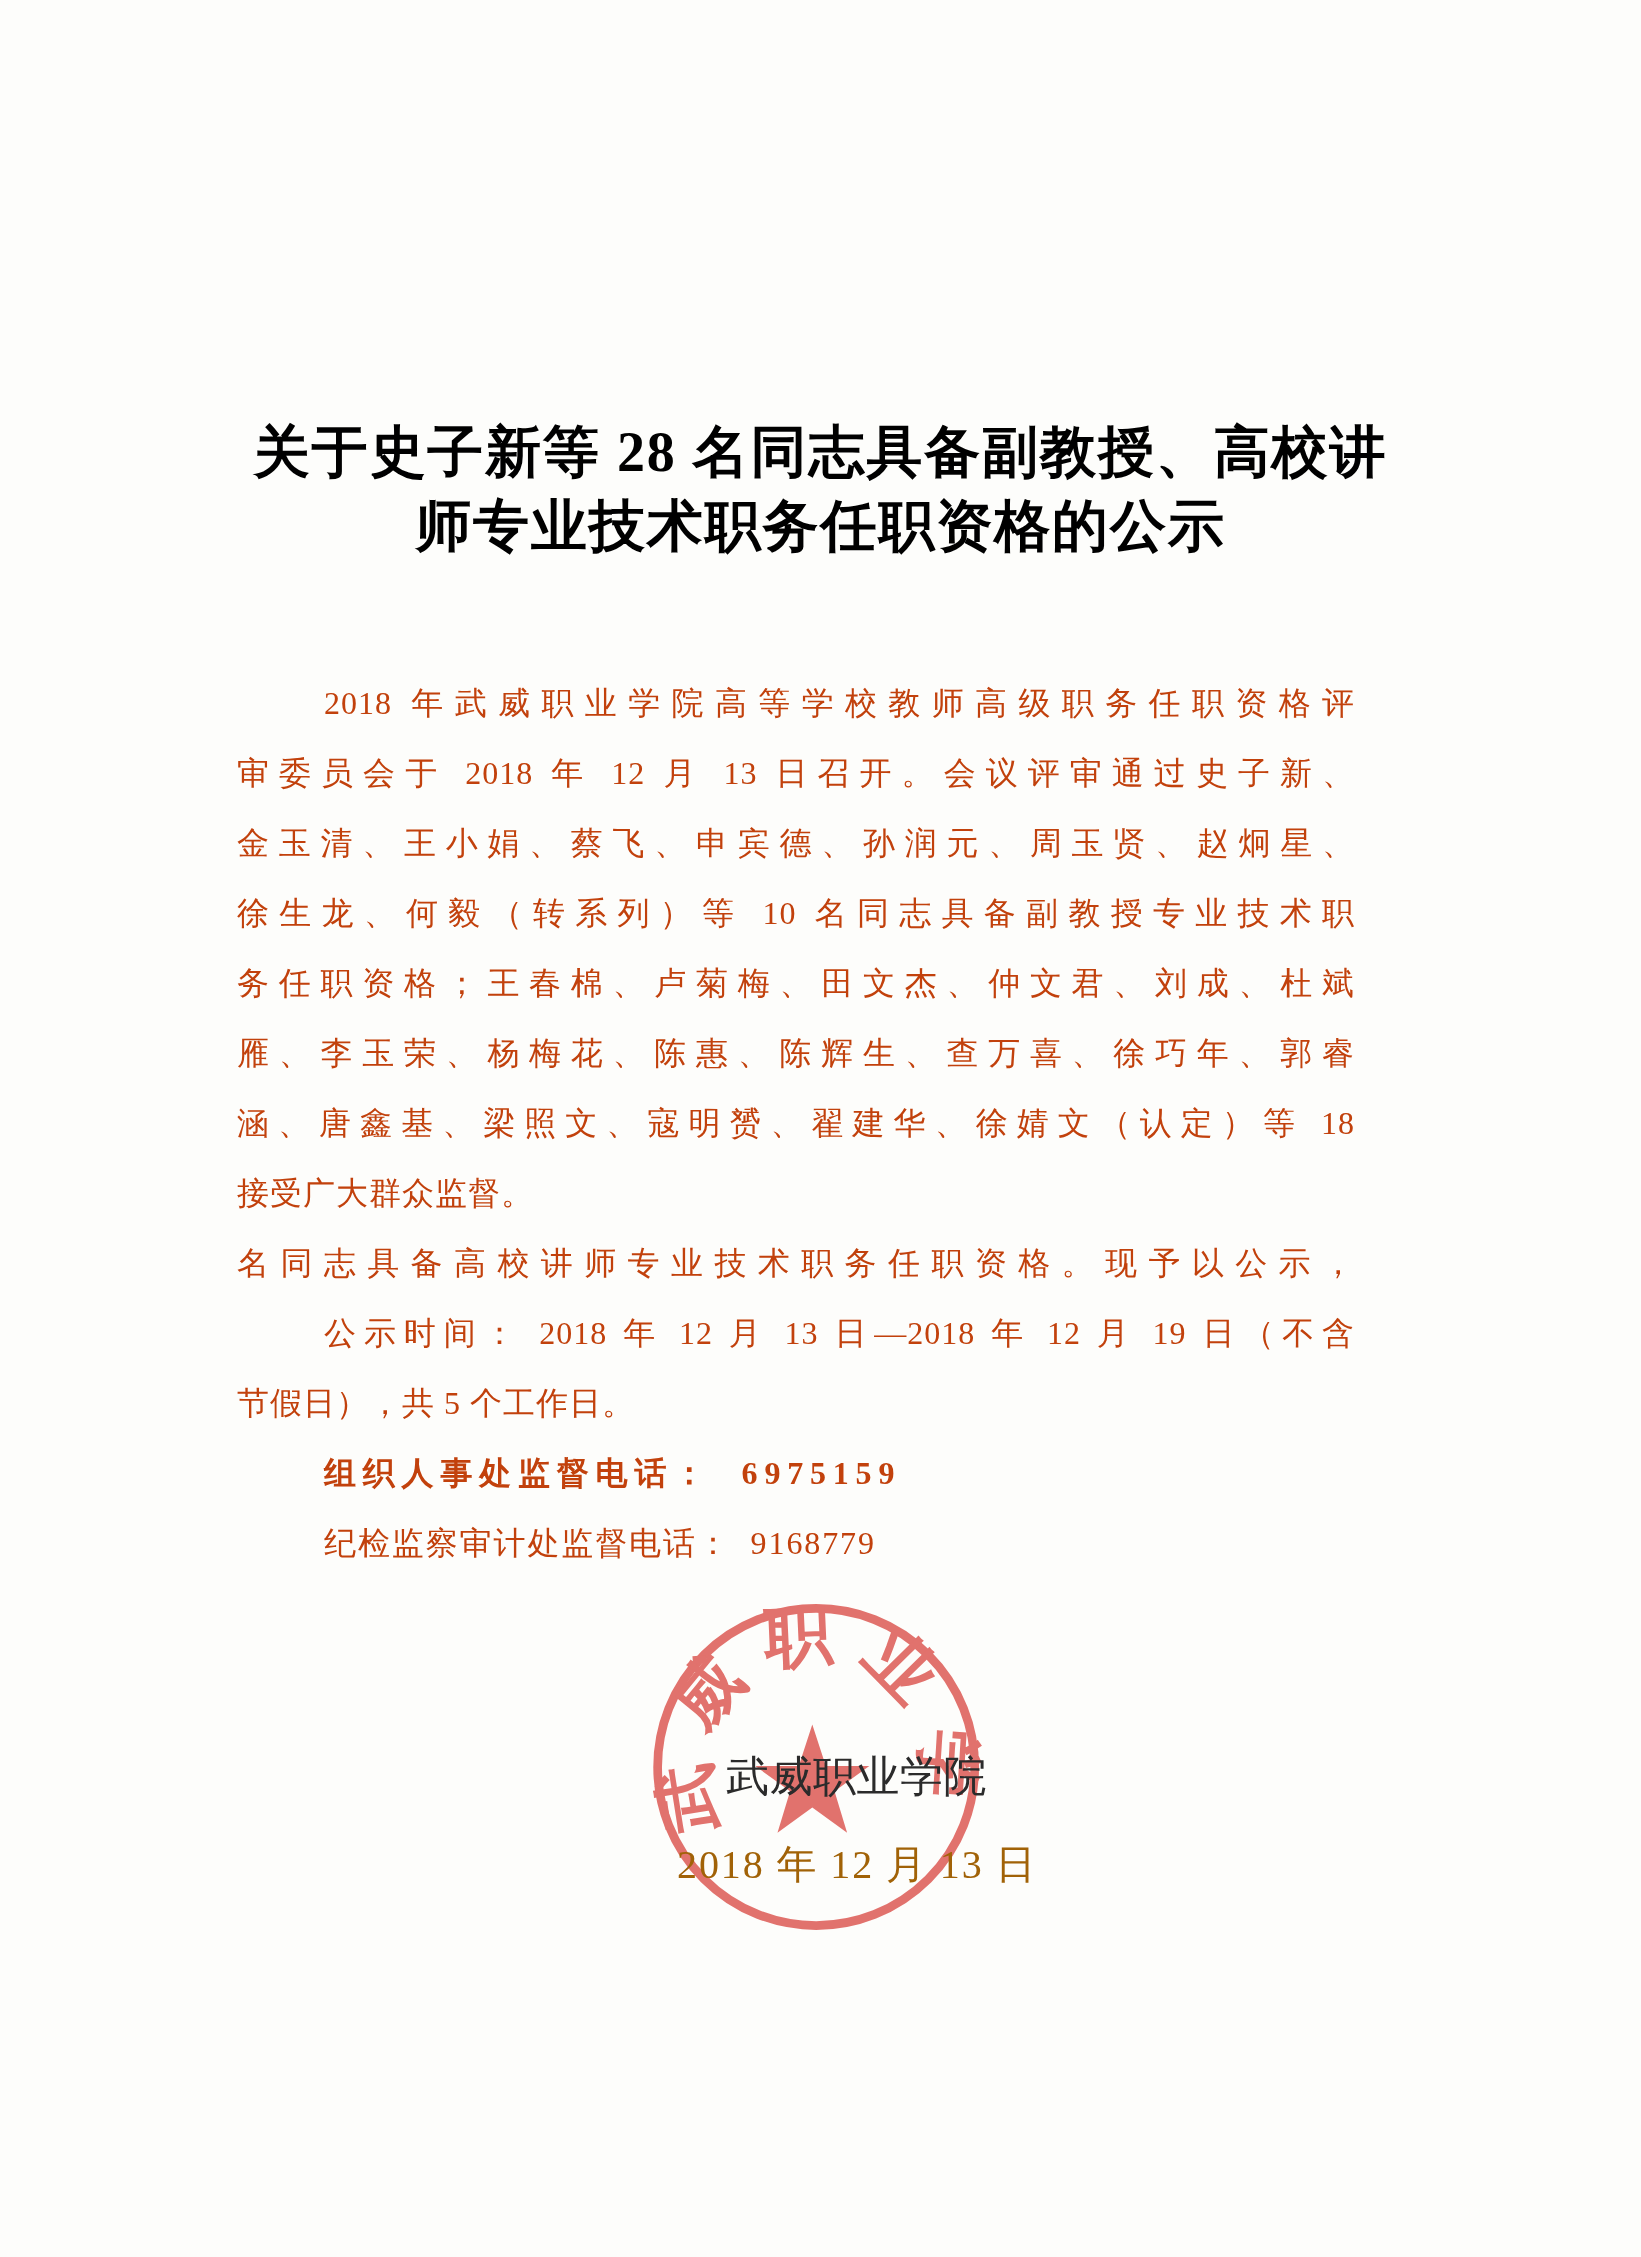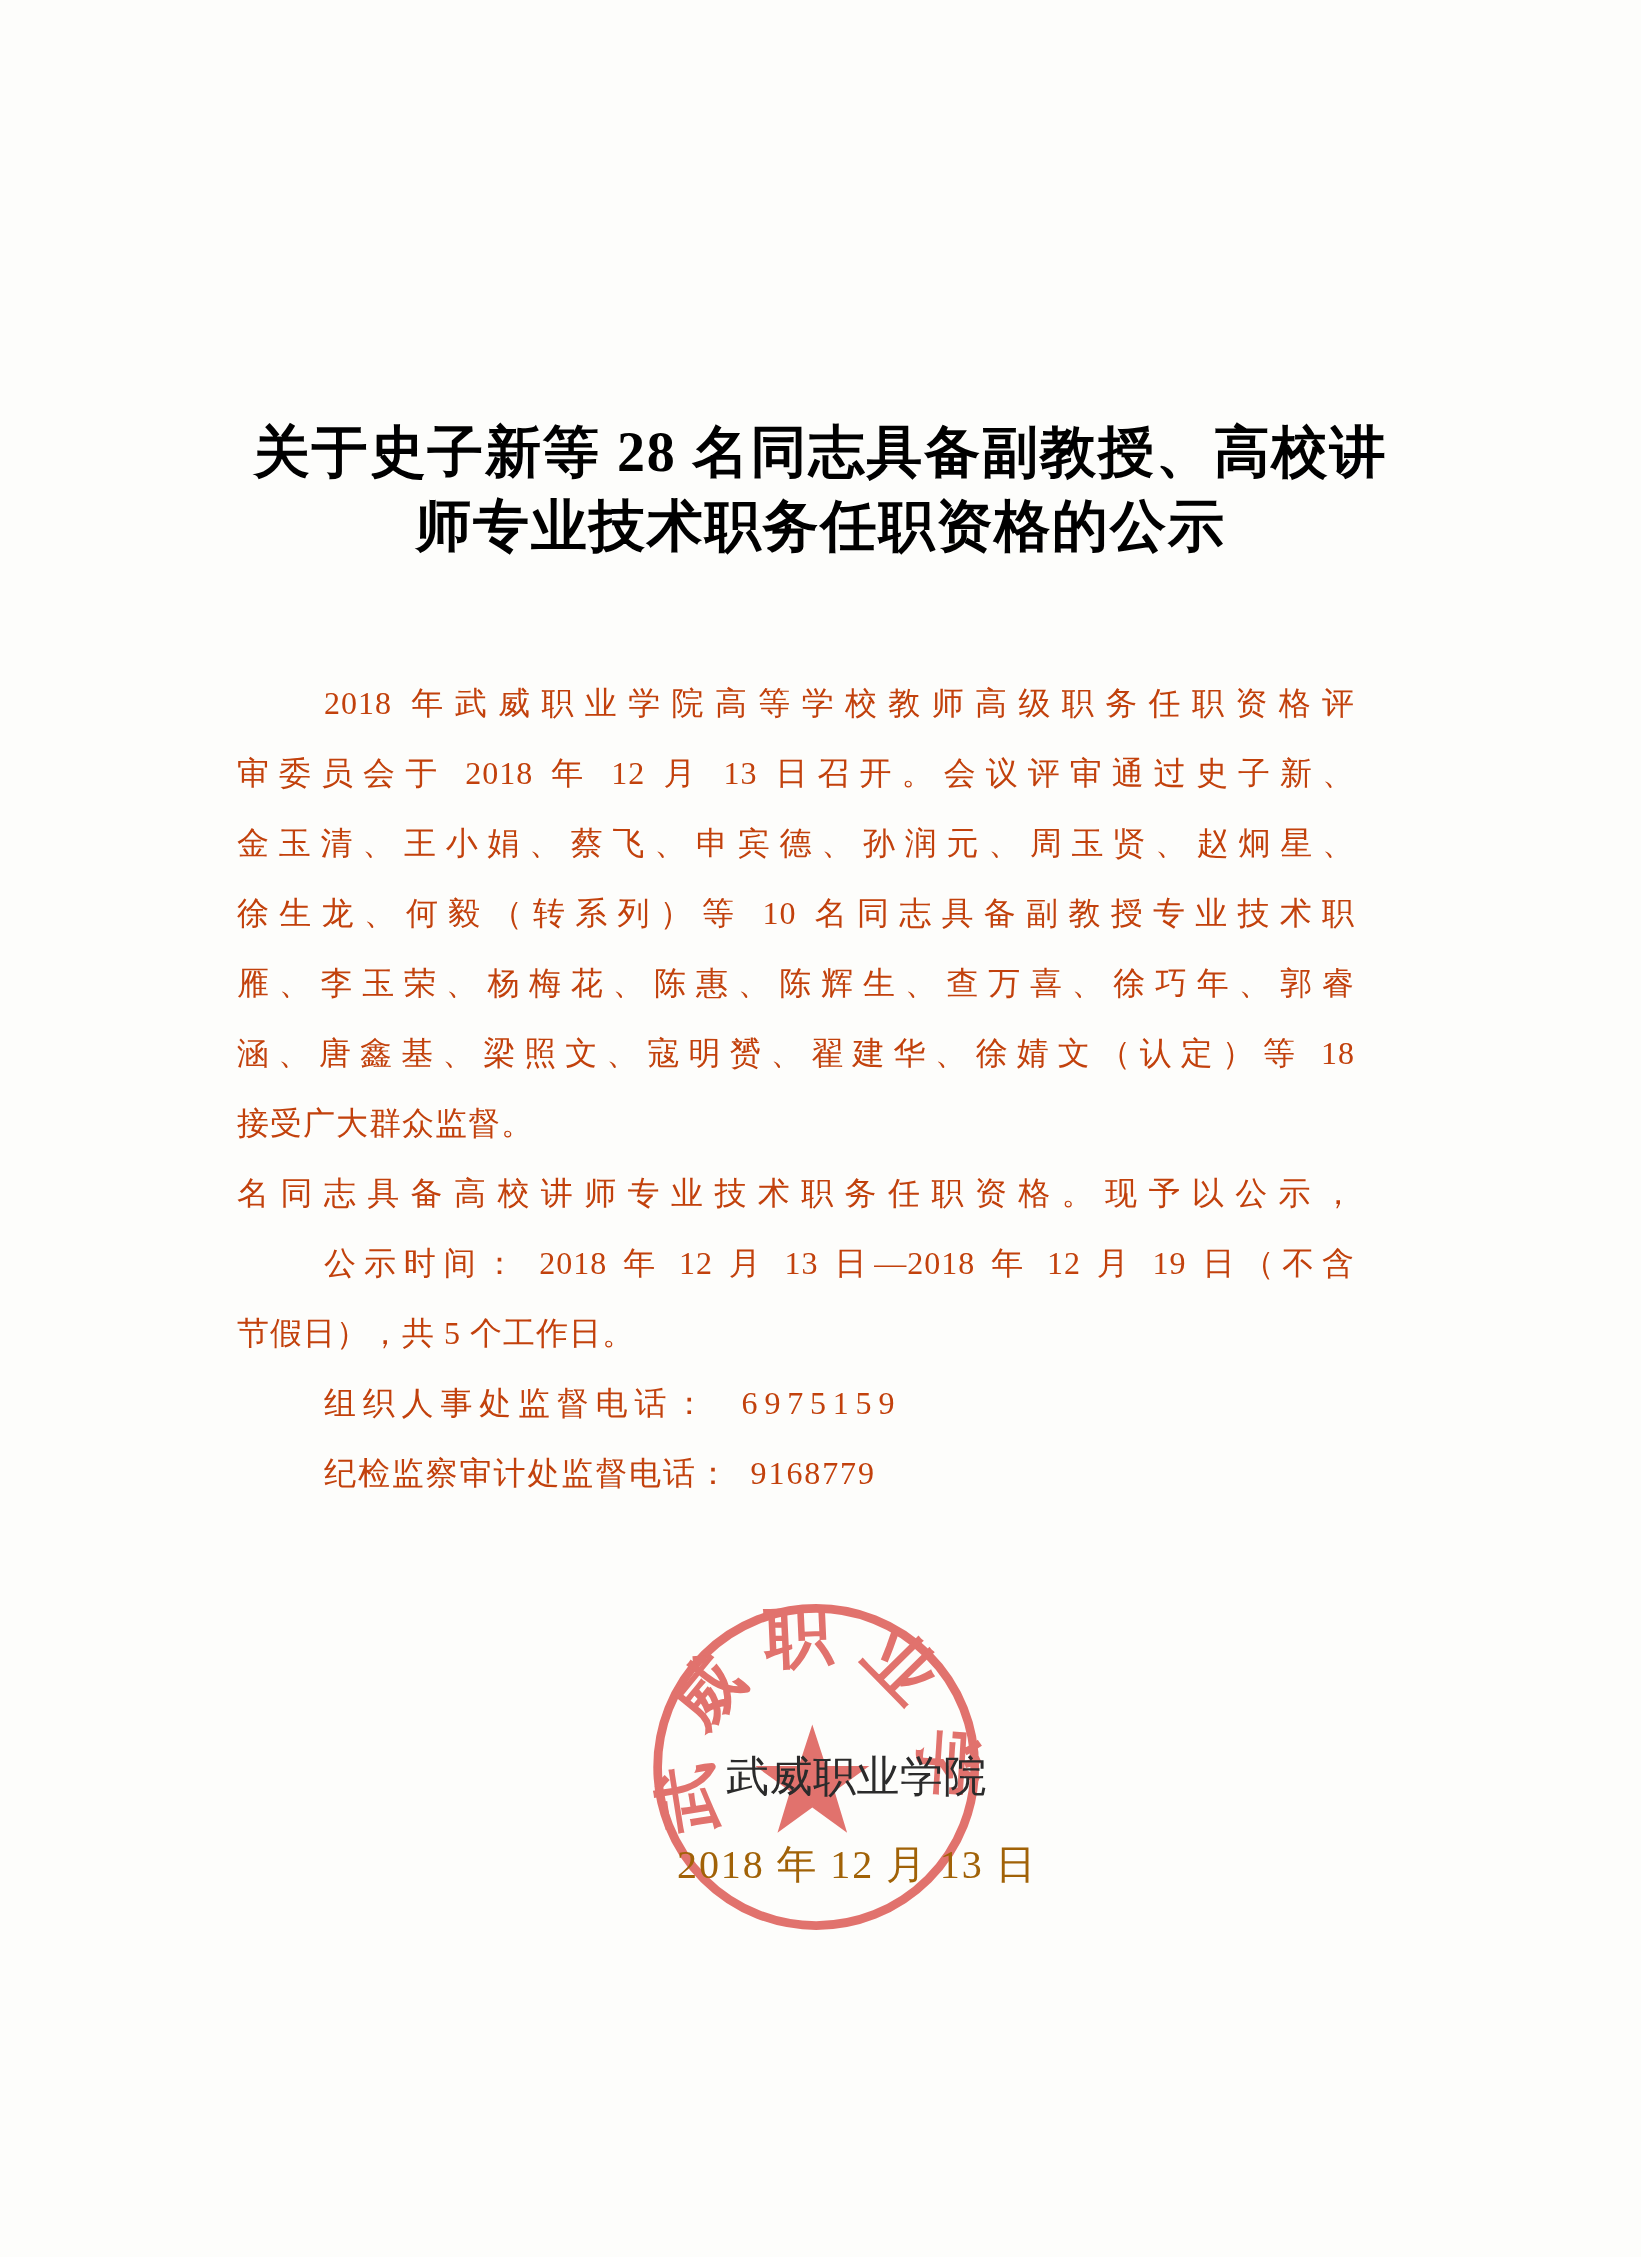--- a/index.html
+++ b/index.html
@@ -16,21 +16,21 @@
     font-size:56px;line-height:74px;letter-spacing:1.9px;
   }
   .body-text{
     position:absolute;left:237px;top:668px;width:1118px;
     font-size:32px;line-height:70px;color:#c2410c;
     letter-spacing:1px;
   }
   .bl{height:70px;white-space:pre;}
   .bl.justify{white-space:normal;text-align:justify;text-align-last:justify;text-justify:inter-character;}
   .bl.indent{text-indent:87px;}
-  .bl.spread{letter-spacing:6.8px;}
+  .bl.spread{letter-spacing:6.8px;font-weight:bold;}
   .bl.spread2{letter-spacing:1.9px;}
   .sig-org{
     position:absolute;left:726px;top:1748px;
     font-size:43px;color:#2b2b2b;letter-spacing:0.5px;white-space:pre;
   }
   .sig-date{
     position:absolute;left:677px;top:1837px;
     font-size:40px;color:#a16207;letter-spacing:1.9px;white-space:pre;
   }
   .seal{position:absolute;left:618px;top:1564px;width:406px;height:406px;}
@@ -44,20 +44,21 @@
   <div class="doc-title">
     <div>关于史子新等 28 名同志具备副教授、高校讲</div>
     <div>师专业技术职务任职资格的公示</div>
   </div>
 
   <div class="body-text">
     <div class="bl indent justify">2018 年武威职业学院高等学校教师高级职务任职资格评</div>
     <div class="bl justify">审委员会于 2018 年 12 月 13 日召开。会议评审通过史子新、</div>
     <div class="bl justify">金玉清、王小娟、蔡飞、申宾德、孙润元、周玉贤、赵炯星、</div>
     <div class="bl justify">徐生龙、何毅（转系列）等 10 名同志具备副教授专业技术职</div>
+    <div class="bl justify">务任职资格；王春棉、卢菊梅、田文杰、仲文君、刘成、杜斌</div>
     <div class="bl justify">雁、李玉荣、杨梅花、陈惠、陈辉生、查万喜、徐巧年、郭睿</div>
     <div class="bl justify">涵、唐鑫基、梁照文、寇明赟、翟建华、徐婧文（认定）等 18</div>
     <div class="bl">接受广大群众监督。</div>
     <div class="bl justify">名同志具备高校讲师专业技术职务任职资格。现予以公示，</div>
     <div class="bl indent justify">公示时间： 2018 年 12 月 13 日—2018 年 12 月 19 日（不含</div>
     <div class="bl">节假日），共 5 个工作日。</div>
     <div class="bl indent spread">组织人事处监督电话：  6975159</div>
     <div class="bl indent spread2">纪检监察审计处监督电话：  9168779</div>
   </div>
 

